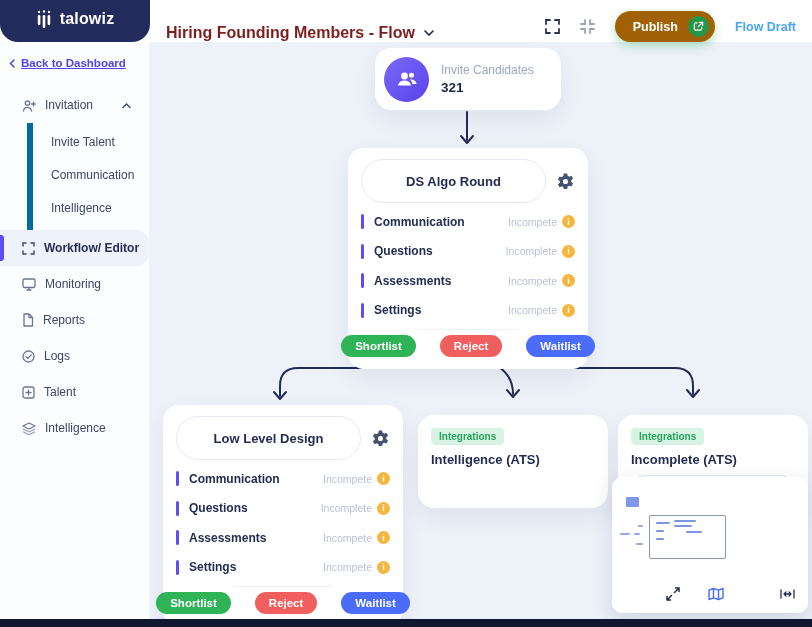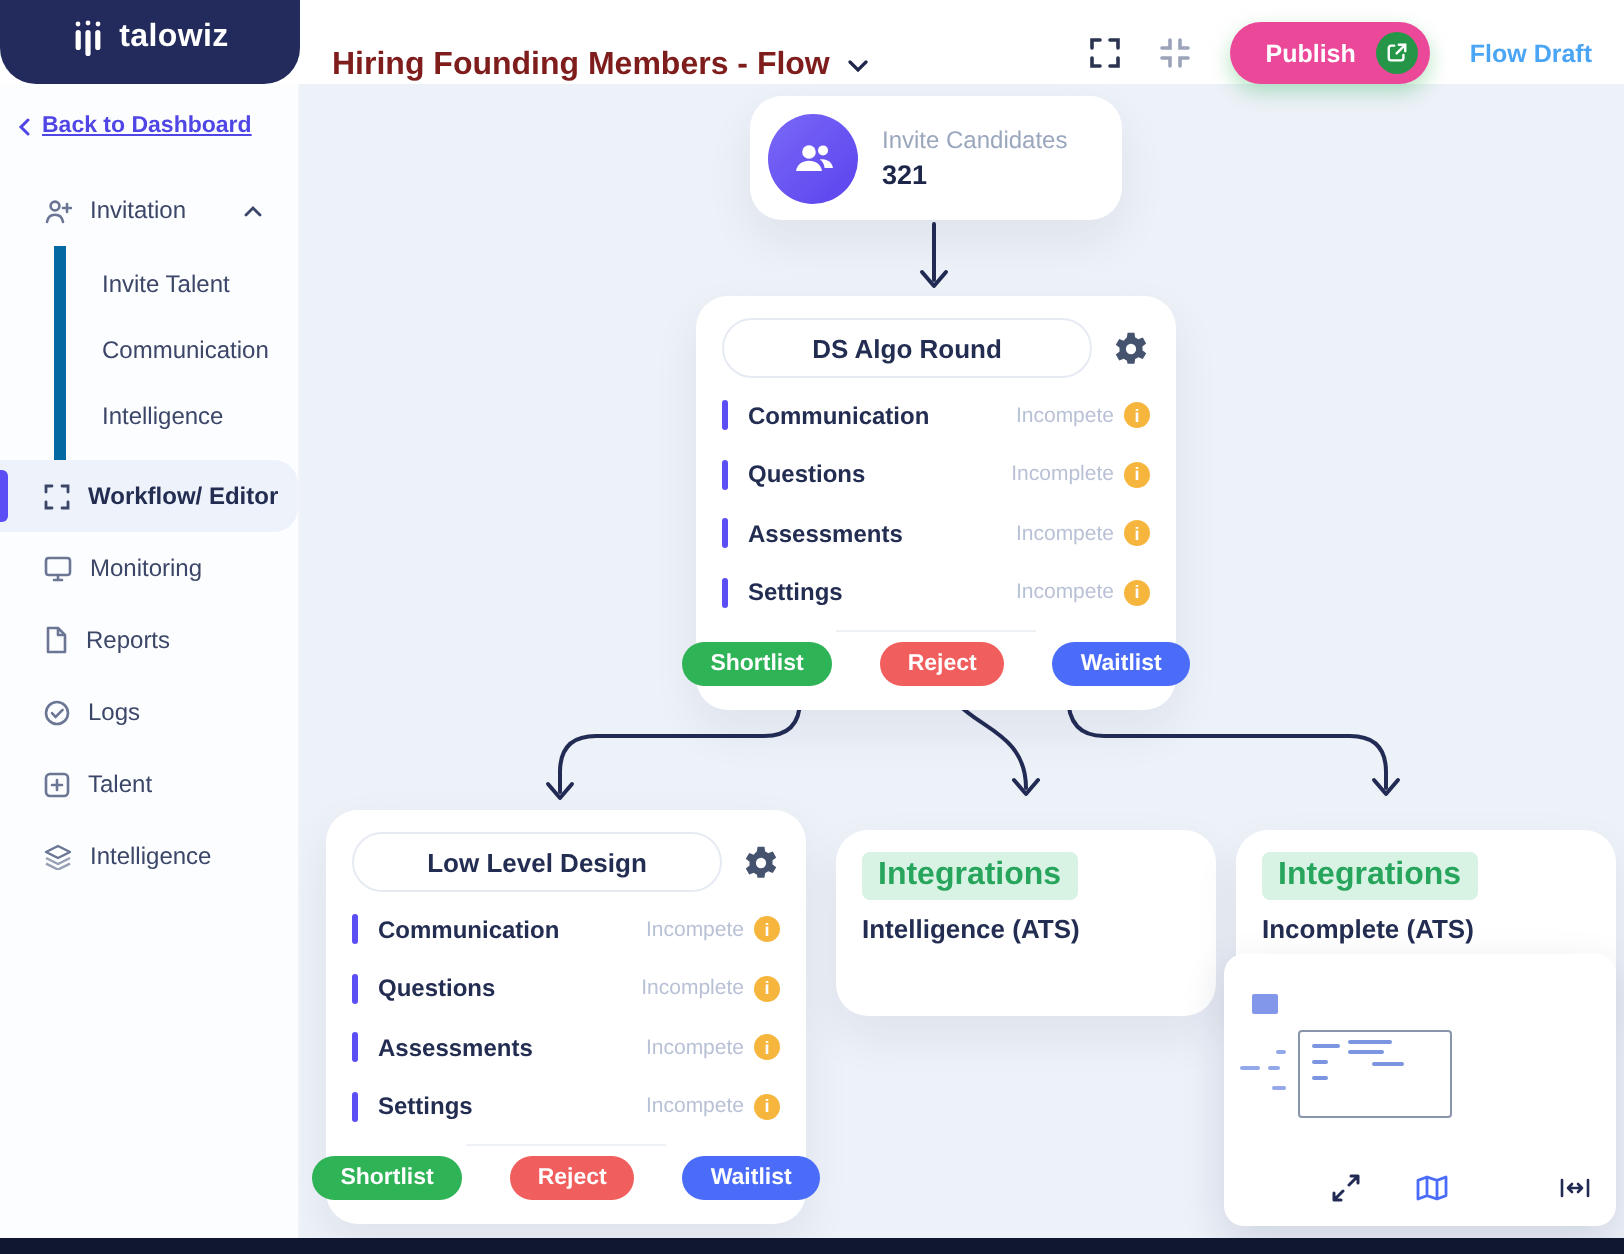--- a/index.html
+++ b/index.html
@@ -12,21 +12,21 @@
     color:#1e2749;
   }
   
   .topbar { position:absolute; top:0; left:0; right:0; height:42px; background:#fff; display:flex; align-items:flex-end; z-index:30; }
   .logo-block { width:150px; height:46px; background:#232b5c; border-radius:0 0 18px 18px; display:flex; align-items:center; justify-content:center; gap:8px; flex:none; }
   .logo-mark { display:flex; align-items:flex-end; gap:2px; height:18px; }
   .logo-text { color:#fff; font-size:16px; font-weight:bold; letter-spacing:.2px; }
   .flow-title { margin-left:16px; display:flex; align-items:center; gap:9px; font-size:16px; font-weight:bold; color:#7f1d1d; cursor:pointer; }
   .topbar-right { margin-left:auto; display:flex; align-items:center; gap:20px; padding-right:16px; }
   .icon-btn { background:none; border:none; cursor:pointer; display:flex; align-items:center; }
-  .publish-btn { display:flex; align-items:center; gap:10px; background:#ec4899; border:none; border-radius:999px; height:31px; padding:0 6px 0 18px; cursor:pointer; box-shadow:0 4px 10px rgba(48,178,87,.35); }
+  .publish-btn { display:flex; align-items:center; gap:10px; background:#a16207; border:none; border-radius:999px; height:31px; padding:0 6px 0 18px; cursor:pointer; box-shadow:0 4px 10px rgba(48,178,87,.35); }
   .publish-btn span { color:#fff; font-size:12.5px; font-weight:bold; }
   .publish-circle { width:21px; height:21px; border-radius:50%; background:#259648; display:flex; align-items:center; justify-content:center; }
   .save-draft { background:none; border:none; color:#4ba5f5; font-size:12.5px; font-weight:bold; cursor:pointer; font-family:inherit; }
   
   .sidebar { position:absolute; top:42px; left:0; width:150px; bottom:8px; background:#fcfdff; z-index:20; border-right:1px solid #f1f3f9; }
   .back-link { display:flex; align-items:center; gap:6px; padding:15px 0 0 9px; color:#4f46e5; font-size:11.5px; font-weight:bold; cursor:pointer; }
   .back-link u { text-decoration:underline; }
   .nav { margin-top:18px; }
   .nav-item { position:relative; display:flex; align-items:center; gap:9px; height:36px; padding-left:22px; font-size:12px; color:#3c4668; cursor:pointer; }
   .nav-item .chev { margin-left:auto; margin-right:18px; }
@@ -40,38 +40,38 @@
   .arrows { position:absolute; left:0; top:0; pointer-events:none; }
   .node-card { position:absolute; background:#fff; border-radius:16px; box-shadow:0 10px 24px rgba(30,40,90,.07); }
   
   .invite-node { left:225px; top:6px; width:186px; height:62px; display:flex; align-items:center; gap:12px; padding:8px 12px 8px 9px; cursor:pointer; }
   .invite-avatar { width:45px; height:45px; border-radius:50%; background:linear-gradient(135deg,#7a68f7,#5a43ee); display:flex; align-items:center; justify-content:center; flex:none; }
   .invite-label { font-size:12px; color:#9aa7bd; margin-bottom:3px; }
   .invite-count { font-size:13.5px; font-weight:bold; color:#1e2749; }
   
   .stage-card { width:240px; padding:11px 0 12px 0; }
   .stage-head { display:flex; align-items:center; gap:10px; padding:0 13px 4px 13px; }
-  .stage-pill { flex:1; height:30px; border:1px solid #e6eaf2; border-radius:999px; display:flex; align-items:center; justify-content:center; font-size:13px; font-weight:bold; color:#232d52; background:#fff; cursor:pointer; }
+  .stage-pill { flex:1; height:44px; border:1px solid #e6eaf2; border-radius:999px; display:flex; align-items:center; justify-content:center; font-size:13px; font-weight:bold; color:#232d52; background:#fff; cursor:pointer; }
   .stage-row { display:flex; align-items:center; height:29.5px; padding:0 13px; cursor:pointer; }
   .row-bar { width:3px; height:15px; background:#5b4ef5; border-radius:2px; margin-right:10px; flex:none; }
   .row-label { flex:1; font-size:12px; font-weight:bold; color:#232d52; }
   .row-status { font-size:10.5px; color:#b9c1d6; margin-right:5px; }
   .info-dot { width:13px; height:13px; border-radius:50%; background:#f6b63e; color:#fff; font-size:9px; font-weight:bold; display:flex; align-items:center; justify-content:center; flex:none; }
   .info-dot::after { content:"i"; }
   .actions-row { display:flex; justify-content:center; gap:24px; margin-top:10px; position:relative; }
   .actions-row::before { content:""; position:absolute; top:-6px; left:70px; right:70px; height:1px; background:#eef1f6; }
   .action-btn { border:none; border-radius:999px; height:22px; padding:0 14px; color:#fff; font-size:11.5px; font-weight:bold; cursor:pointer; font-family:inherit; }
   .act-green { background:#2eb356; } .act-red { background:#f15e5e; } .act-blue { background:#4a6cf8; }
   .ds-card  { left:198px; top:106px; }
   .low-card { left:13px;  top:363px; }
   
   .int-card { width:190px; height:93px; padding:11px 13px; }
   .violet-card { left:268px; top:373px; }
   .yellow-card { left:468px; top:373px; }
-  .int-badge { display:inline-block; background:#d8f3e4; color:#27a55c; font-size:16px; font-weight:bold; border-radius:4px; padding:3px 8px; }
+  .int-badge { display:inline-block; background:#d8f3e4; color:#27a55c; font-size:10px; font-weight:bold; border-radius:4px; padding:3px 8px; }
   .int-title { font-size:13px; font-weight:bold; color:#232d52; margin:7px 0 8px 0; }
   .int-select { height:28px; border:1px solid #e3e8f1; border-radius:999px; display:flex; align-items:center; justify-content:space-between; padding:0 12px 0 16px; color:#a4aec5; font-size:11.5px; cursor:pointer; background:#fff; }
   
   .minimap { position:absolute; left:462px; top:435px; width:196px; height:136px; background:#fff; border-radius:10px; box-shadow:0 8px 22px rgba(30,40,90,.14); z-index:10; }
   .mini-view { position:relative; height:100px; }
   .mini-sq { position:absolute; left:14px; top:20px; width:13px; height:10px; background:#6c85e6; opacity:.85; border-radius:1px; }
   .mini-dash { position:absolute; background:#93a9ea; height:2px; border-radius:1px; }
   .mini-rect { position:absolute; left:37px; top:38px; width:77px; height:44px; border:1.5px solid #8b94ad; border-radius:2px; cursor:grab; }
   .mini-line { position:absolute; background:#7b95e0; height:2px; border-radius:1px; }
   .mini-toolbar { display:flex; align-items:center; gap:28px; padding:0 22px; height:34px;margin-left:32px; }

